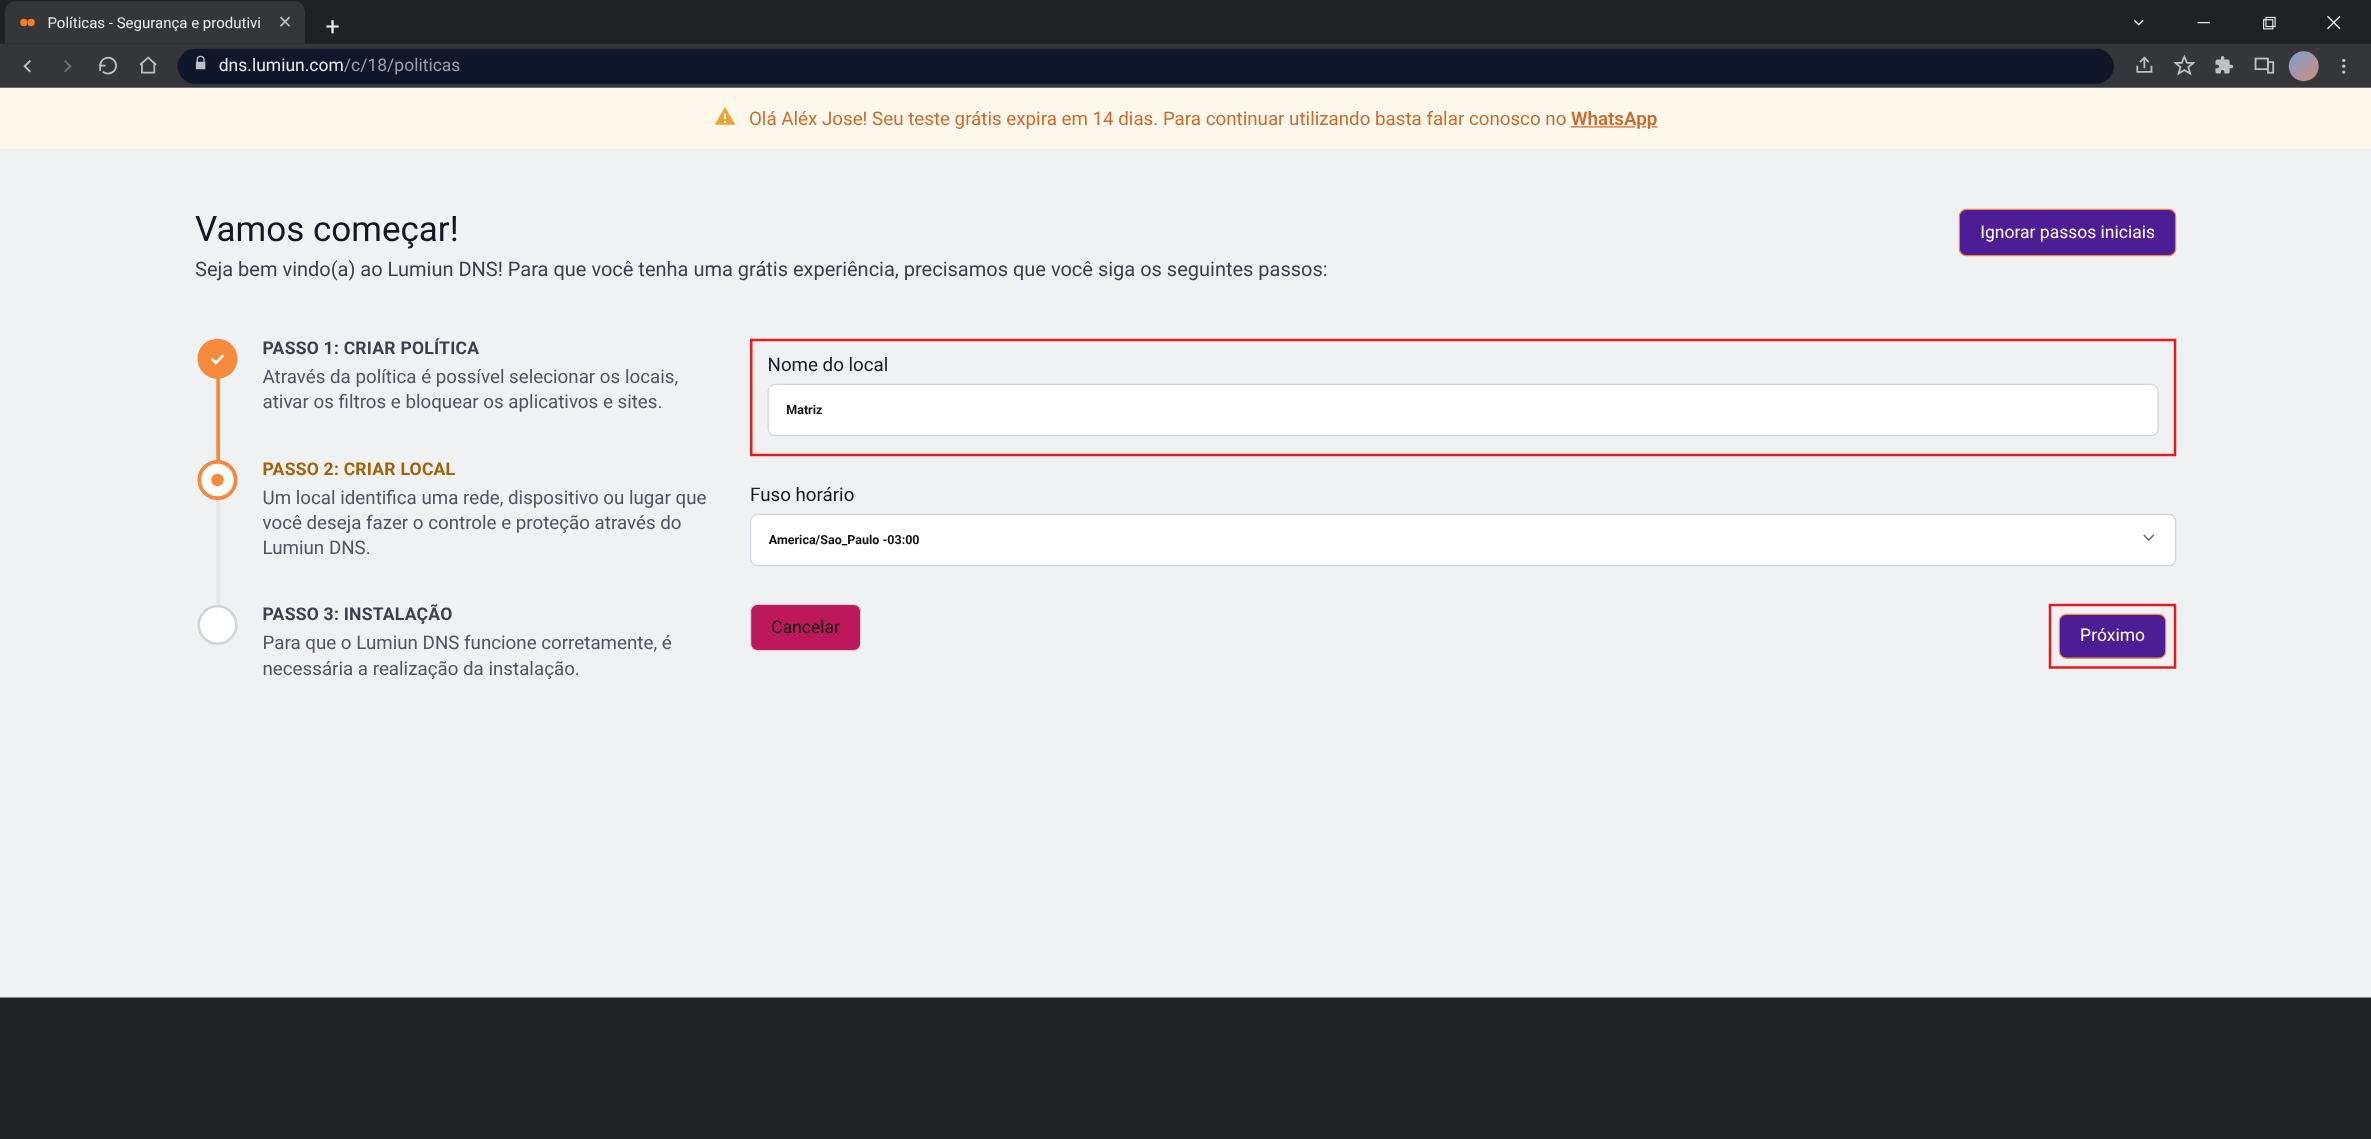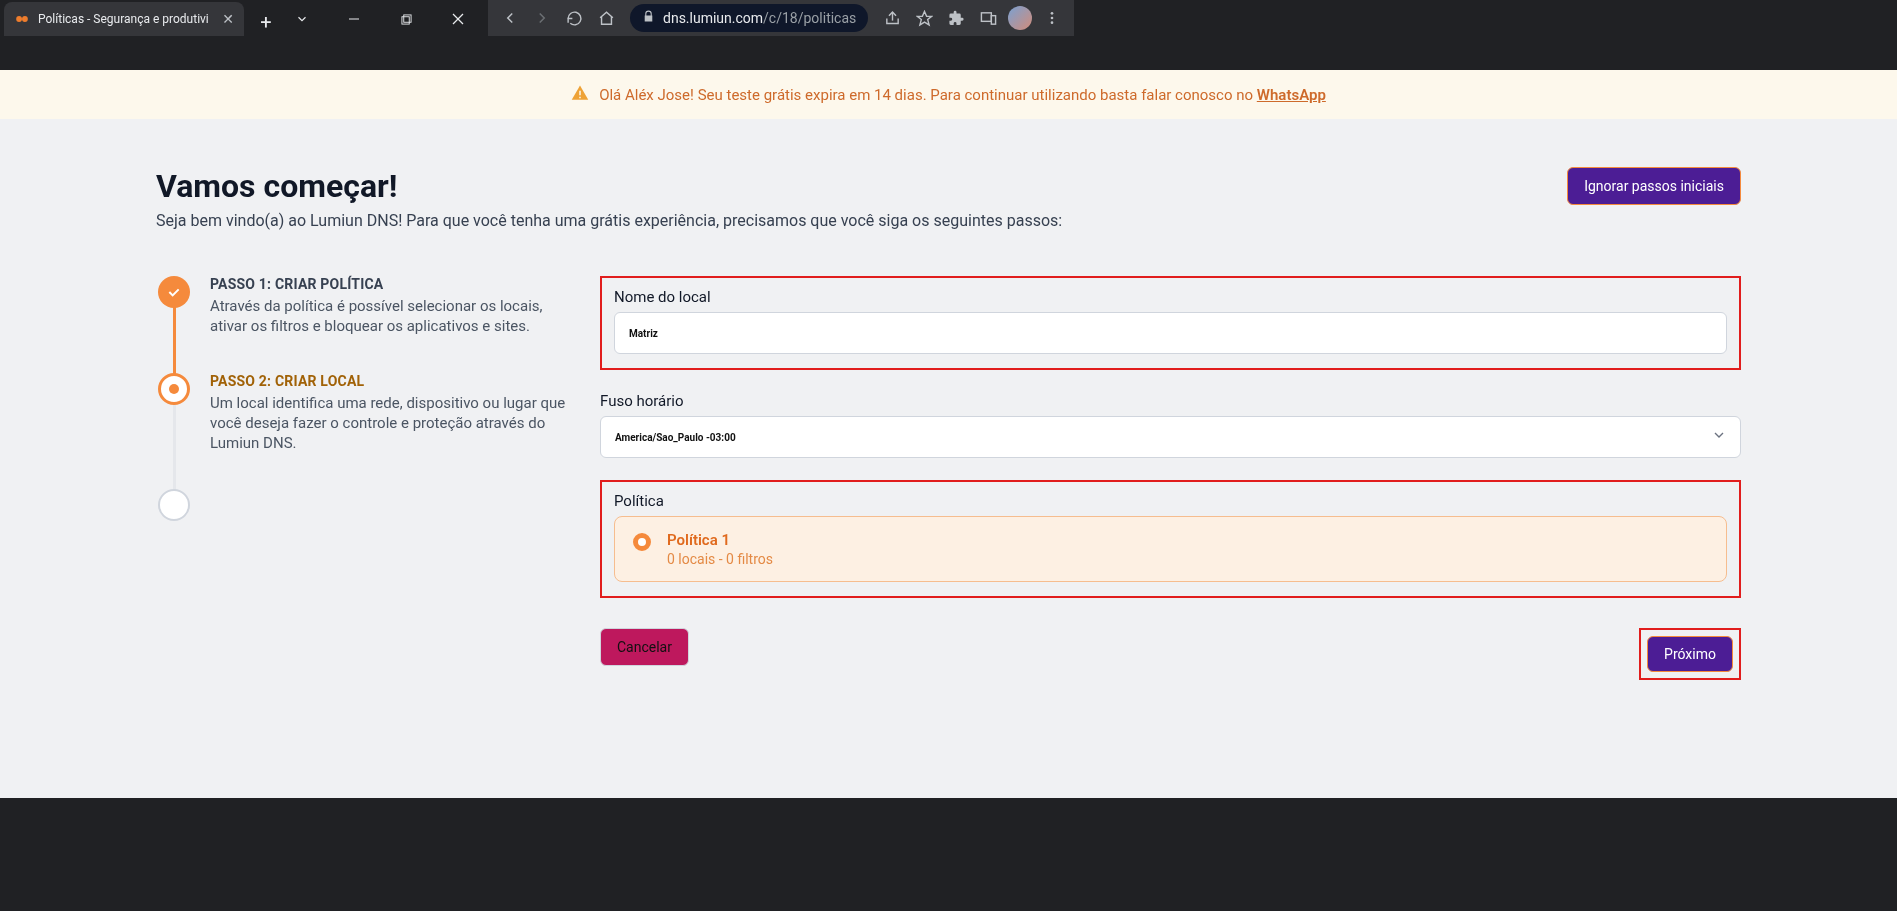--- a/index.html
+++ b/index.html
@@ -12,20 +12,21 @@
     background: #202124;
     width: 1897px;
     height: 911px;
     overflow: hidden;
   }
   
   .chrome-top {
     height: 70px;
     background: #202124;
     display: flex;
+    flex-direction: column;
   }
   .tab-bar {
     height: 36px;
     display: flex;
     align-items: flex-end;
     padding-left: 4px;
   }
   .tab {
     background: #35363a;
     color: #e8eaed;
@@ -205,22 +206,22 @@
 
   .main {
     padding: 48px 156px 40px;
   }
   .title-row {
     display: flex;
     align-items: flex-start;
     justify-content: space-between;
   }
   .title-block h1 {
-    font-size: 32px;
-    font-weight: 700;
+    font-size: 28px;
+    font-weight: 400;
     color: #111827;
     margin-bottom: 6px;
   }
   .title-block p {
     font-size: 16px;
     color: #374151;
   }
   .btn {
     border: 1px solid #d0d5dd;
     background: #be185d;
@@ -548,20 +549,24 @@
           <div class="line" style="background:#e5e7eb"></div>
           <div class="marker current"></div>
           <div class="step-body">
             <div class="step-title">PASSO 2: CRIAR LOCAL</div>
             <div class="step-desc">Um local identifica uma rede, dispositivo ou lugar que você deseja fazer o controle e proteção através do Lumiun DNS.</div>
           </div>
         </div>
         <div class="step future">
 
           <div class="marker future"></div>
+          <div class="step-body">
+            <div class="step-title">PASSO 3: INSTALAÇÃO</div>
+            <div class="step-desc">Para que o Lumiun DNS funcione corretamente, é necessária a realização da instalação.</div>
+          </div>
         </div>
       </div>
 
       <div class="form-col">
         <div class="field-block highlight-red">
           <div class="field-label">Nome do local</div>
           <input class="input" value="Matriz" style="">
         </div>
 
         <div class="field-block" style="padding:0 0 0 0">
@@ -569,30 +574,20 @@
           <div class="select-wrap">
             <input class="input" readonly="" value="America/Sao_Paulo -03:00" style="">
             <span class="select-caret">
               <svg width="16" height="16" viewBox="0 0 24 24" fill="none" stroke="currentColor" stroke-width="2">
                   <polyline points="6 9 12 15 18 9"></polyline>
                 </svg>
             </span>
           </div>
         </div>
 
-        <div class="field-block highlight-red">
-          <div class="field-label">Política</div>
-          <div class="policy-option">
-            <div class="radio-dot"></div>
-            <div>
-              <div class="policy-name">Política 1</div>
-              <div class="policy-sub">0 locais - 0 filtros</div>
-            </div>
-          </div>
-        </div>
 
         <div class="actions-row">
           <button class="btn">Cancelar</button>
           <div class="actions" style="width:auto;padding:6px">
             <button class="btn btn-primary" style="height:36px">Próximo</button>
           </div>
         </div>
       </div>
     </div>
   </div>

